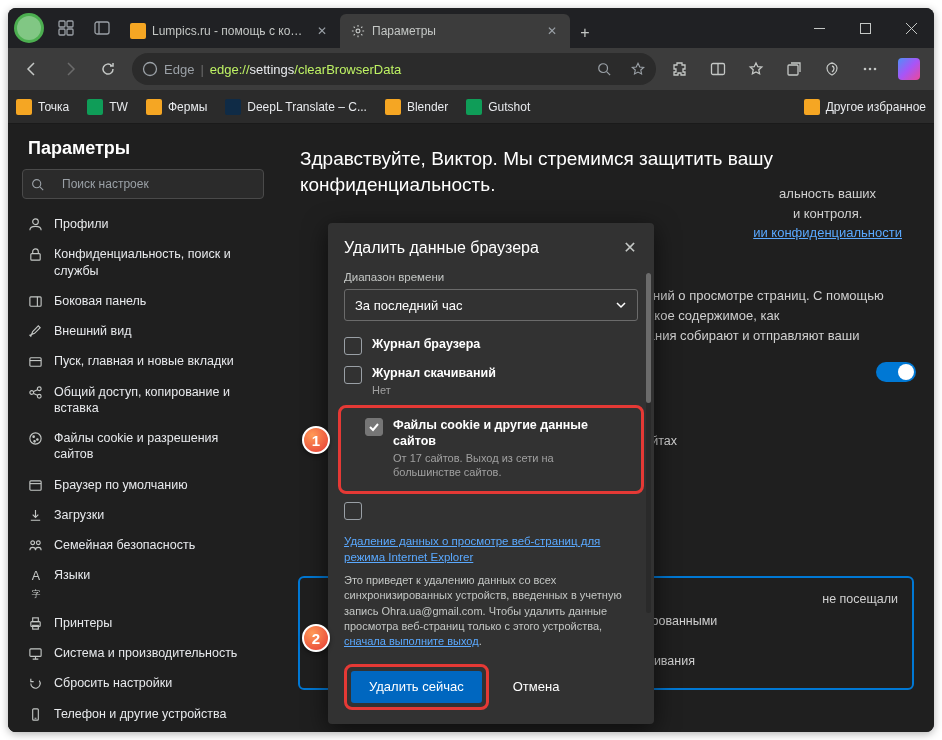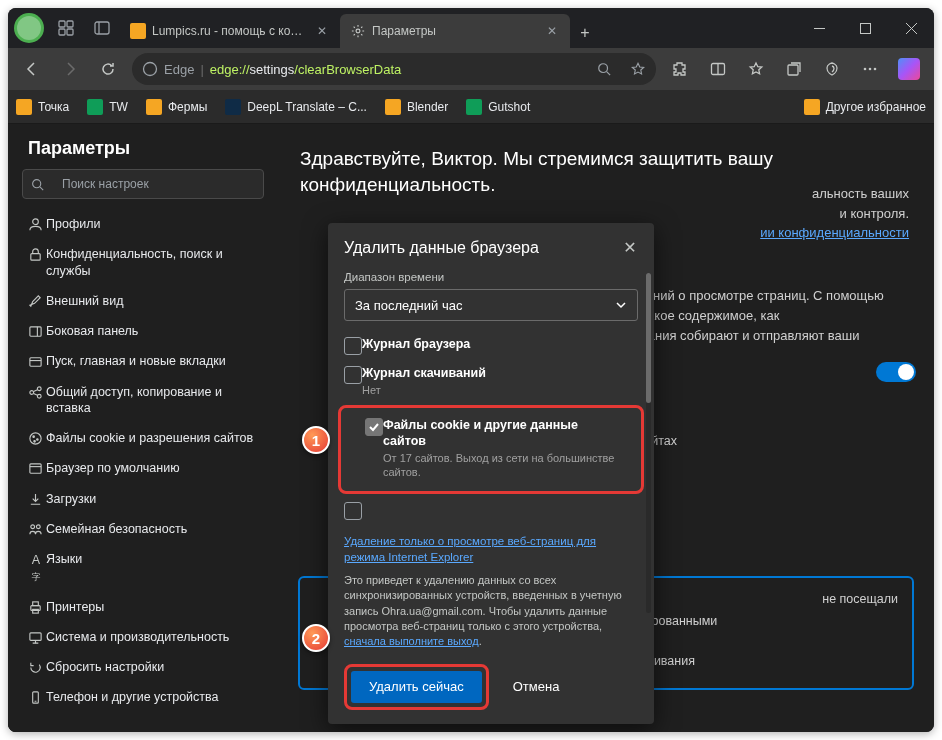--- a/index.html
+++ b/index.html
@@ -31,36 +31,36 @@
 .copilot-gradient{width:22px;height:22px;border-radius:4px;background:linear-gradient(135deg,#4f8ff7,#a855f7,#ec4899)}
 .bookmarks-bar{height:34px;background:#2b2b2b;display:flex;align-items:center;padding:0 0;gap:2px;border-bottom:1px solid #1a1a1a}
 .bm-item{height:26px;display:flex;align-items:center;gap:6px;padding:0 8px;border-radius:4px;font-size:12px;color:#e8eaed;white-space:nowrap}
 .bm-ico{width:16px;height:16px;border-radius:2px;flex-shrink:0}
 .bm-spacer{flex:1}
 .content{display:flex;height:calc(100% - 116px);background:#1f1f1f}
 .sidebar{width:270px;background:#1f1f1f;padding:14px 10px;overflow:hidden}
 .sidebar-title{font-size:18px;font-weight:600;color:#fff;padding:0 10px 10px}
 .search-box{height:30px;background:#2b2b2b;border:1px solid #4a4a4a;border-radius:4px;display:flex;align-items:center;padding:0 8px;gap:18px;color:#9aa0a6;font-size:12px;margin:0 4px 10px}
 .sidebar-list{display:flex;flex-direction:column}
-.sb-item{display:flex;align-items:flex-start;gap:2px;padding:7px 10px;font-size:12.5px;color:#e8eaed;border-radius:4px;line-height:1.3}
+.sb-item{display:flex;align-items:flex-start;gap:10px;padding:7px 10px;font-size:12.5px;color:#e8eaed;border-radius:4px;line-height:1.3}
 .sb-item .icon{width:16px;flex-shrink:0;color:#c4c7c5;margin-top:1px;text-align:center}
 .main-area{flex:1;padding:22px 18px 0 22px;overflow:hidden;position:relative}
 .main-heading{font-size:19px;font-weight:400;color:#fff;line-height:1.35;max-width:590px}
 .toggle{width:40px;height:20px;background:#0078d4;border-radius:10px;position:relative}
 .toggle::after{content:'';position:absolute;right:2px;top:2px;width:16px;height:16px;border-radius:50%;background:#fff}
 .bullets{margin-top:170px;padding-left:16px;font-size:12.5px;color:#d0d0d0}
 .bullets li{margin:6px 0;list-style:disc;margin-left:14px}
 .panel-card{border:2px solid #0078d4;border-radius:6px;padding:12px;margin-top:20px}
 
 .dialog{position:absolute;top:215px;left:320px;width:326px;background:#323232;border-radius:4px;box-shadow:0 6px 24px rgba(0,0,0,.6);padding:16px 0 14px;z-index:10}
 .dialog-title{font-size:16px;font-weight:400;color:#fff;padding:0 16px 10px}
 .dialog-close{position:absolute;top:10px;right:10px;width:28px;height:28px;display:flex;align-items:center;justify-content:center;color:#c4c7c5}
 .dlg-label{font-size:11.5px;color:#c4c7c5;padding:4px 16px 6px}
 .dlg-select{margin:0 16px 10px;height:32px;border:1px solid #6b6b6b;border-radius:3px;display:flex;align-items:center;justify-content:space-between;padding:0 10px;font-size:13px;color:#fff}
-.check-row{display:flex;padding:5px 16px;align-items:flex-start}
+.check-row{display:flex;gap:10px;padding:5px 16px;align-items:flex-start}
 .check-box{width:18px;height:18px;border:1.5px solid #9aa0a6;border-radius:3px;flex-shrink:0;display:flex;align-items:center;justify-content:center;margin-top:1px}
 .check-box.checked{background:#767676;border-color:#767676}
 .check-content{flex:1}
 .check-title{font-size:12.5px;font-weight:600;color:#fff;line-height:1.3}
 .check-desc{font-size:11px;color:#a0a0a0;line-height:1.3;margin-top:2px}
 .highlight-red{border:3px solid #e53935;border-radius:8px;padding:4px 8px 6px;margin:2px 10px}
 .dlg-link{font-size:11.5px;color:#5aa9ff;text-decoration:underline;display:block;padding:8px 16px 4px;line-height:1.4}
 .dlg-note{font-size:11px;color:#c4c7c5;padding:4px 16px 4px;line-height:1.4}
 .dlg-note a{color:#5aa9ff;text-decoration:underline}
 .dlg-actions{display:flex;gap:10px;padding:10px 16px 0;align-items:center}
@@ -273,33 +273,33 @@
               <svg width="15" height="15" viewBox="0 0 16 16" fill="none" stroke="currentColor" stroke-width="1.2">
                 <rect x="3" y="7" width="10" height="7" rx="1"></rect>
                 <path d="M5 7V5a3 3 0 016 0v2"></path>
               </svg>
             </span>
             <span>Конфиденциальность, поиск и службы</span>
           </div>
           <div class="sb-item">
             <span class="icon">
               <svg width="15" height="15" viewBox="0 0 16 16" fill="none" stroke="currentColor" stroke-width="1.2">
-                <path d="M3 13l2-5 6-6 2 2-6 6-5 2z"></path>
-              </svg>
-            </span>
-            <span>Внешний вид</span>
-          </div>
-          <div class="sb-item">
-            <span class="icon">
-              <svg width="15" height="15" viewBox="0 0 16 16" fill="none" stroke="currentColor" stroke-width="1.2">
                 <rect x="2" y="3" width="12" height="10" rx="1"></rect>
                 <line x1="10" y1="3" x2="10" y2="13"></line>
               </svg>
             </span>
             <span>Боковая панель</span>
+          </div>
+          <div class="sb-item">
+            <span class="icon">
+              <svg width="15" height="15" viewBox="0 0 16 16" fill="none" stroke="currentColor" stroke-width="1.2">
+                <path d="M3 13l2-5 6-6 2 2-6 6-5 2z"></path>
+              </svg>
+            </span>
+            <span>Внешний вид</span>
           </div>
           <div class="sb-item">
             <span class="icon">
               <svg width="15" height="15" viewBox="0 0 16 16" fill="none" stroke="currentColor" stroke-width="1.2">
                 <rect x="2" y="4" width="12" height="9" rx="1"></rect>
                 <line x1="2" y1="7" x2="14" y2="7"></line>
               </svg>
             </span>
             <span>Пуск, главная и новые вкладки</span>
           </div>
@@ -393,21 +393,21 @@
               </svg>
             </span>
             <span>Телефон и другие устройства</span>
           </div>
           <div class="sb-item"></div>
         </div>
     </div>
 
     <div class="main-area">
       <div class="main-heading">Здравствуйте, Виктор. Мы стремимся защитить вашу конфиденциальность.</div>
-      <div style="position:absolute;top:60px;right:25px;font-size:13px;color:#d0d0d0;line-height:1.5;text-align:right">
+      <div style="position:absolute;top:60px;right:32px;font-size:13px;color:#d0d0d0;line-height:1.5;text-align:center">
         <div>альность ваших</div>
         <div>и контроля.</div>
         <a style="color:#5aa9ff;text-decoration:underline">ии конфиденциальности</a>
       </div>
       <div style="position:absolute;top:162px;right:20px;left:340px;font-size:13px;color:#d0d0d0;line-height:1.55;text-align:left">
         <div>сведений о просмотре страниц. С помощью</div>
         <div>ать такое содержимое, как</div>
         <div>еживания собирают и отправляют ваши</div>
       </div>
       <div style="position:absolute;top:238px;right:18px">
@@ -465,21 +465,21 @@
             <div class="check-content">
               <div class="check-title">Файлы cookie и другие данные сайтов</div>
               <div class="check-desc">От 17 сайтов. Выход из сети на большинстве сайтов.</div>
             </div>
           </div>
         </div>
         <div class="check-row">
           <div class="check-box"></div>
         </div>
       </div>
-    <a class="dlg-link">Удаление только о просмотре веб-страниц для режима Internet Explorer</a>
+    <a class="dlg-link">Удаление данных о просмотре веб-страниц для режима Internet Explorer</a>
     <div class="dlg-note">
       <span>Это приведет к удалению данных со всех синхронизированных устройств, введенных в учетную запись Ohra.ua@gmail.com. Чтобы удалить данные просмотра веб-страниц только с этого устройства, </span><a>сначала выполните выход</a>.
     </div>
     <div class="dlg-actions">
       <div class="btn-primary-wrap">
         <div class="btn-primary">Удалить сейчас</div>
       </div>
       <div class="btn-secondary">Отмена</div>
     </div>
   </div>

